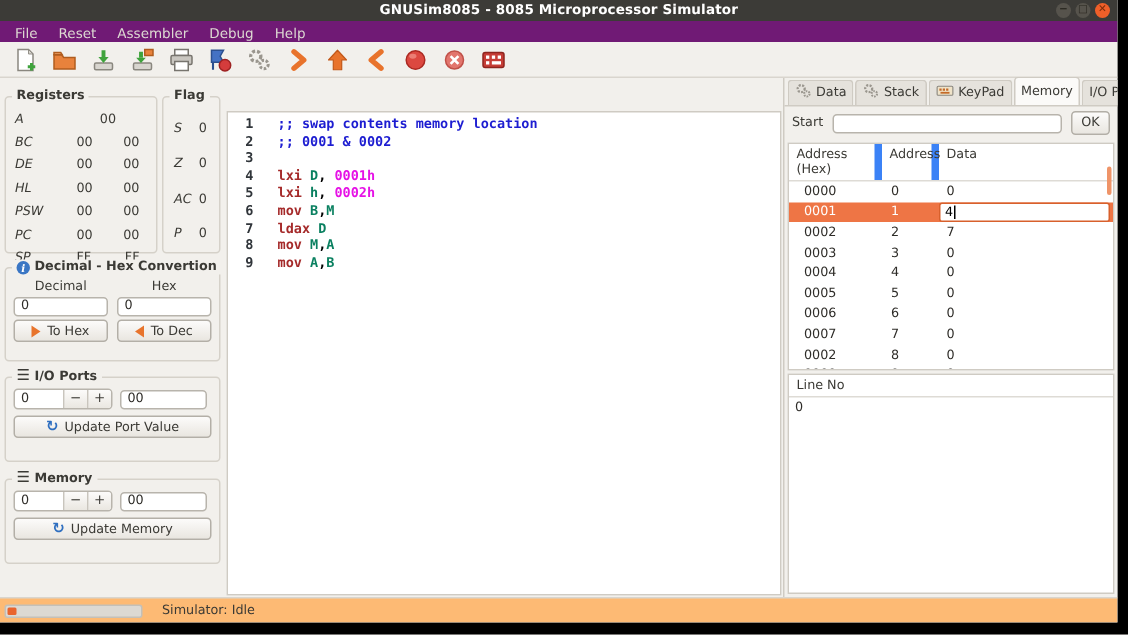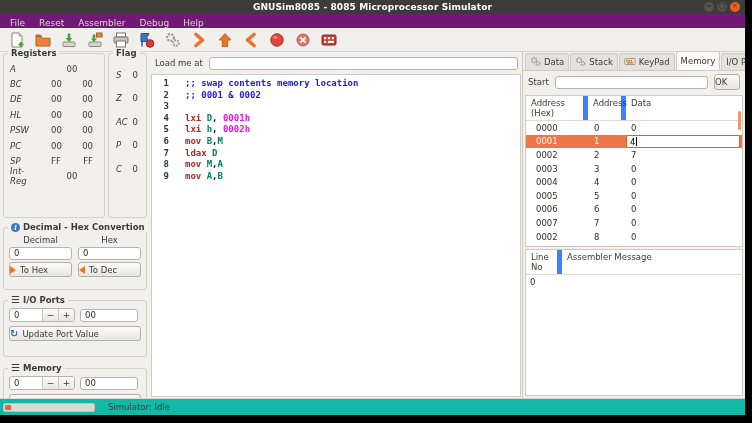--- a/index.html
+++ b/index.html
@@ -24,38 +24,38 @@
 
   
   .toolbar { height:24px; display:flex; align-items:center; gap:9px; padding-left:8px; background:#f2f0ec; border-bottom:1px solid #d9d5ce; }
   .tool-btn { width:17px; height:17px; display:flex; align-items:center; justify-content:center; }
   .tool-btn svg { display:block; }
 
   
   .left-panel { position:absolute; left:0; top:52px; width:150px; bottom:17px; }
   .frame { position:relative; border:1px solid #d5d1c9; border-radius:3px; background:#f2f0ec; }
   .frame-title { position:absolute; top:-6px; left:4px; background:#f2f0ec; font-size:8.5px; font-weight:bold; color:#3b3a35; padding:0 3px; display:flex; align-items:center; gap:3px; white-space:nowrap; }
-  .reg-flag-row { display:flex; margin:1px 3px 0 3px; gap:3px; height:165px; }
+  .reg-flag-row { display:flex; margin:12px 3px 0 3px; gap:3px; height:105px; }
   .frame.registers { width:102px; }
   .frame.flags { flex:1; }
   .reg-body { padding-top:7px; }
   .reg-row { display:flex; align-items:center; height:15.4px; font-size:8.5px; color:#3b3a35; }
   .reg-label { width:36px; padding-left:6px; font-style:italic; }
   .reg-vals { flex:1; display:flex; }
   .reg-vals.pair { justify-content:space-between; padding:0 11px; }
   .reg-vals.single { justify-content:center; }
   .flag-body { padding-top:9px; }
   .flag-row { display:flex; align-items:center; justify-content:space-between; height:23.5px; padding:0 8px 0 7px; font-size:8.5px; color:#3b3a35; }
   .flag-label { font-style:italic; }
 
   .frame.converter { margin:9px 3px 0 3px; height:63px; }
   .conv-grid { display:grid; grid-template-columns:1fr 1fr; gap:2px 6px; padding:7px 5px 0 5px; }
   .conv-label { text-align:center; font-size:8.5px; color:#3b3a35; }
   .text-input { height:13px; background:#fff; border:1px solid #b8b4ac; border-radius:3px; font-size:8.5px; color:#2e2c28; padding:0 4px; line-height:11px; font-family:inherit; width:100%; }
-  .small-btn { height:15px; border:1px solid #b3afa7; border-radius:3px; background:linear-gradient(#fcfbfa,#e9e6e0); font-size:8.5px; color:#3b3a35; display:flex; align-items:center; justify-content:flex-start; gap:4px; }
+  .small-btn { height:15px; border:1px solid #b3afa7; border-radius:3px; background:linear-gradient(#fcfbfa,#e9e6e0); font-size:8.5px; color:#3b3a35; display:flex; align-items:center; justify-content:center; gap:4px; }
   .tri-right { width:0; height:0; border-top:4px solid transparent; border-bottom:4px solid transparent; border-left:6px solid #e8742c; }
   .tri-left { width:0; height:0; border-top:4px solid transparent; border-bottom:4px solid transparent; border-right:6px solid #e8742c; }
 
   .frame.ioports { margin:10px 3px 0 3px; height:57px; }
   .frame.memctl  { margin:11px 3px 0 3px; height:57px; }
   .port-row { display:flex; gap:5px; padding:7px 5px 0 5px; align-items:center; }
   .spinbox { display:flex; height:14px; width:66px; border:1px solid #b8b4ac; border-radius:3px; background:#fff; overflow:hidden; }
   .spin-val { flex:1; font-size:8.5px; padding-left:4px; line-height:13px; color:#2e2c28; }
   .spin-btn { width:16px; text-align:center; font-size:9px; line-height:12px; color:#3b3a35; border-left:1px solid #c9c5bd; background:linear-gradient(#fcfbfa,#eae7e1); }
   .port-val { width:58px; }
@@ -106,21 +106,21 @@
   .mem-row.selected { background:#ee7545; color:#fff; }
   .edit-cell { position:absolute; left:0; right:2px; top:-6px; height:13px; background:#fff; border:1px solid #d8602c; border-radius:2px; color:#000; padding-left:3px; display:flex; align-items:center; }
   .caret { display:inline-block; width:1px; height:9px; background:#000; margin-left:1px; }
   .vscroll-thumb { position:absolute; right:1px; top:15px; width:3px; height:19px; background:#ef9468; border-radius:2px; }
   .col-lineno { width:36px; }
   .msg-row { display:flex; height:14px; align-items:center; }
   .msg-row .c1 { width:36px; padding-left:4px; }
   .msg-row .c2 { flex:1; padding-left:5px; }
 
   
-  .statusbar { position:absolute; left:0; right:0; bottom:0; height:17px; background:#14b8a6; border-top:1px solid #d9d5ce; display:flex; align-items:center; }
+  .statusbar { position:absolute; left:0; right:0; bottom:0; height:17px; background:#fdba74; border-top:1px solid #d9d5ce; display:flex; align-items:center; }
   .progress { width:92px; height:9px; margin-left:3px; background:#dcd9d3; border:1px solid #c4c0b8; border-radius:2px; position:relative; }
   .progress-fill { position:absolute; left:1px; top:1px; bottom:1px; width:6px; background:#e9642e; border-radius:1px; }
   .status-text { margin-left:13px; font-size:8.5px; color:#3b3a35; }
 </style>
 </head>
 <body>
 
 <div class="window">
 
   <div class="titlebar">
@@ -374,24 +374,20 @@
       <div class="update-row">
         <div class="small-btn update-btn">
           <span class="refresh-glyph">↻</span>
           <span>Update Memory</span>
         </div>
       </div>
     </div>
   </div>
 
   <div class="editor">
-    <div class="load-row">
-      <span class="load-label">Load me at</span>
-      <div class="text-input"></div>
-    </div>
     <div class="code-area" id="code-area">
         <div class="code-line"><span class="line-no">1</span><span class="code-text"><span class="tok-cm">;; swap contents memory location</span></span></div>
         <div class="code-line"><span class="line-no">2</span><span class="code-text"><span class="tok-cm">;; 0001 &amp; 0002</span></span></div>
         <div class="code-line"><span class="line-no">3</span><span class="code-text"></span></div>
         <div class="code-line"><span class="line-no">4</span><span class="code-text"><span class="tok-kw">lxi</span><span class="tok-pl"> </span><span class="tok-rg">D</span><span class="tok-pl">, </span><span class="tok-nm">0001h</span></span></div>
         <div class="code-line"><span class="line-no">5</span><span class="code-text"><span class="tok-kw">lxi</span><span class="tok-pl"> </span><span class="tok-rg">h</span><span class="tok-pl">, </span><span class="tok-nm">0002h</span></span></div>
         <div class="code-line"><span class="line-no">6</span><span class="code-text"><span class="tok-kw">mov</span><span class="tok-pl"> </span><span class="tok-rg">B</span><span class="tok-pl">,</span><span class="tok-rg">M</span></span></div>
         <div class="code-line"><span class="line-no">7</span><span class="code-text"><span class="tok-kw">ldax</span><span class="tok-pl"> </span><span class="tok-rg">D</span></span></div>
         <div class="code-line"><span class="line-no">8</span><span class="code-text"><span class="tok-kw">mov</span><span class="tok-pl"> </span><span class="tok-rg">M</span><span class="tok-pl">,</span><span class="tok-rg">A</span></span></div>
         <div class="code-line"><span class="line-no">9</span><span class="code-text"><span class="tok-kw">mov</span><span class="tok-pl"> </span><span class="tok-rg">A</span><span class="tok-pl">,</span><span class="tok-rg">B</span></span></div>
@@ -499,21 +495,20 @@
             <div class="c2">9</div>
             <div class="c3">0</div>
           </div>
         </div>
       <div class="vscroll-thumb"></div>
     </div>
 
     <div class="data-table msg-table">
       <div class="tbl-header">
         <div class="col-lineno">Line No</div>
-        <div>Assembler Message</div>
       </div>
       <div id="msg-rows">
           <div class="msg-row">
             <div class="c1">0</div>
           </div>
         </div>
     </div>
   </div>
 
   <div class="statusbar">

